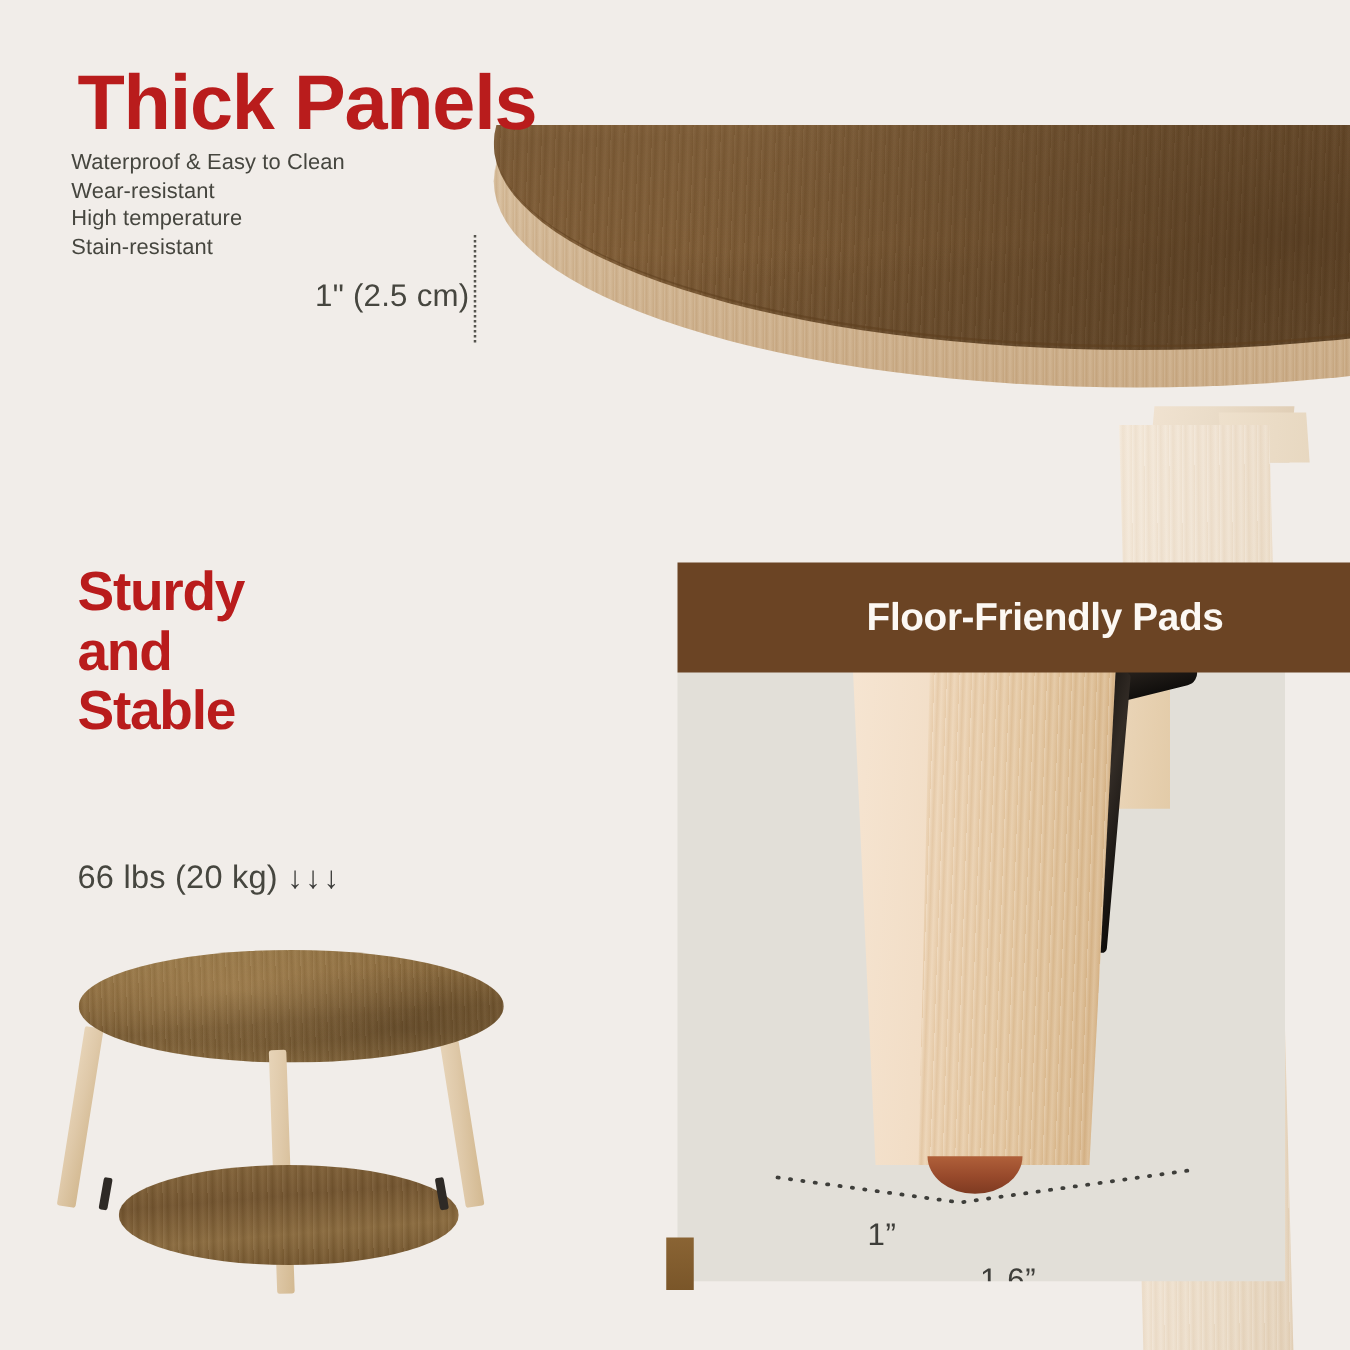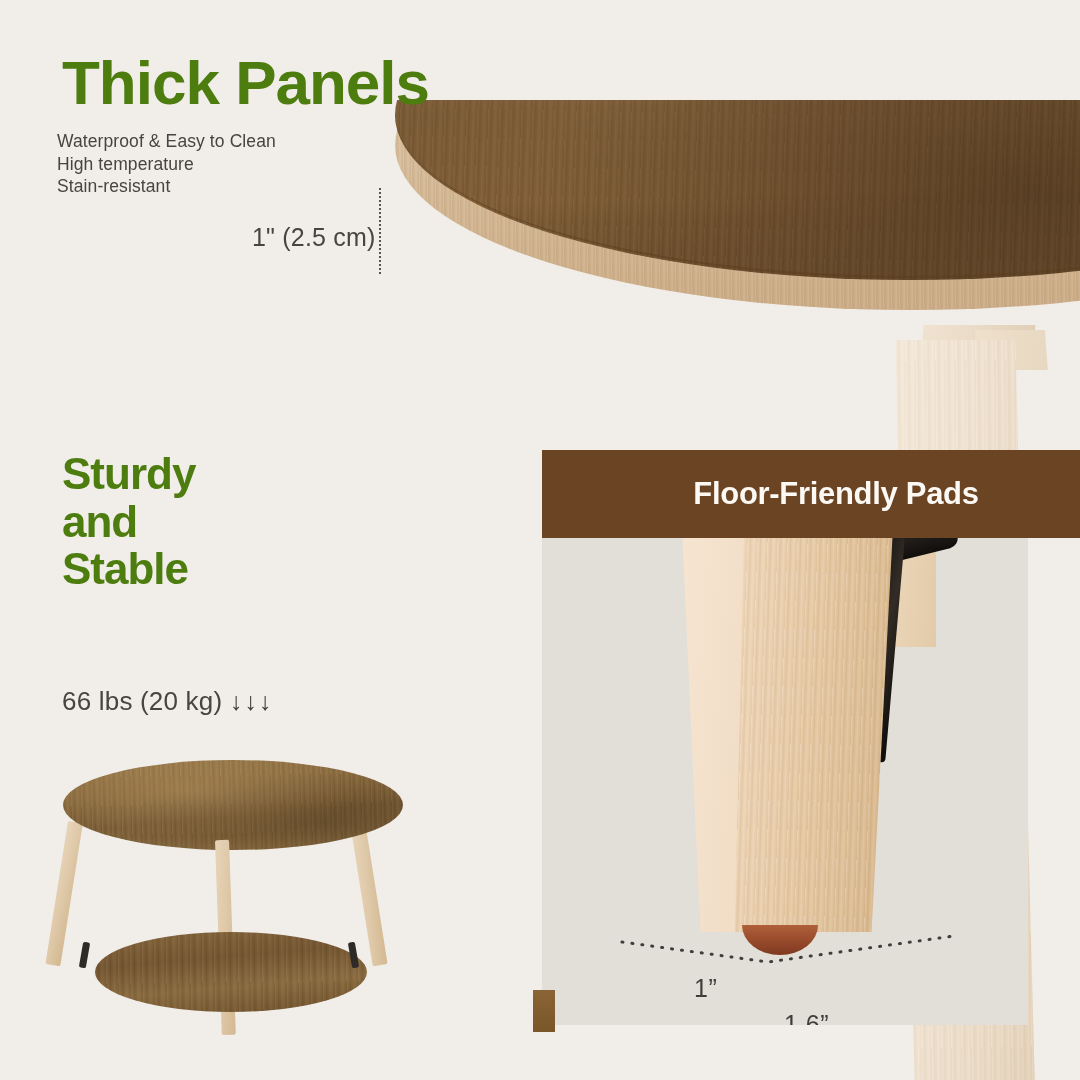--- a/index.html
+++ b/index.html
@@ -12,40 +12,40 @@
   }
   #canvas {
     position:relative;
     width:1080px; height:1080px;
     background:#F1EDE9;
   }
 
   
   .headline {
     position:absolute;
-    color:#4d7c0f;
+    color:#b91c1c;
     font-weight:bold;
     letter-spacing:-1px;
     line-height:1.0;
     white-space:pre;
   }
   #thick-panels-title {
     left:62px; top:52px;
     font-size:62px;
   }
   #sturdy-title {
     left:62px; top:450px;
     font-size:44px;
     line-height:1.08;
   }
 
   
   #feature-list {
     position:absolute;
-    left:57px; top:130px;
+    left:57px; top:118px;
     font-size:17.5px;
     line-height:1.29;
     color:#46463F;
     letter-spacing:.1px;
   }
   #feature-list div { white-space:nowrap; }
 
   
   #thickness-callout {
     position:absolute;
@@ -347,20 +347,21 @@
     <div class="tt-surface"></div>
     <div class="tt-seam"></div>
   </div>
 
   <div id="bg-leg-right"></div>
 
   <div class="headline" id="thick-panels-title">Thick Panels</div>
 
   <div id="feature-list">
     <div>Waterproof &amp; Easy to Clean</div>
+    <div>Wear-resistant</div>
     <div>High temperature</div>
     <div>Stain-resistant</div>
   </div>
 
   <div id="thickness-callout">1" (2.5 cm)</div>
   <div id="thickness-dotted-line"></div>
 
   <div class="headline" id="sturdy-title">Sturdy
 and
 Stable</div>

